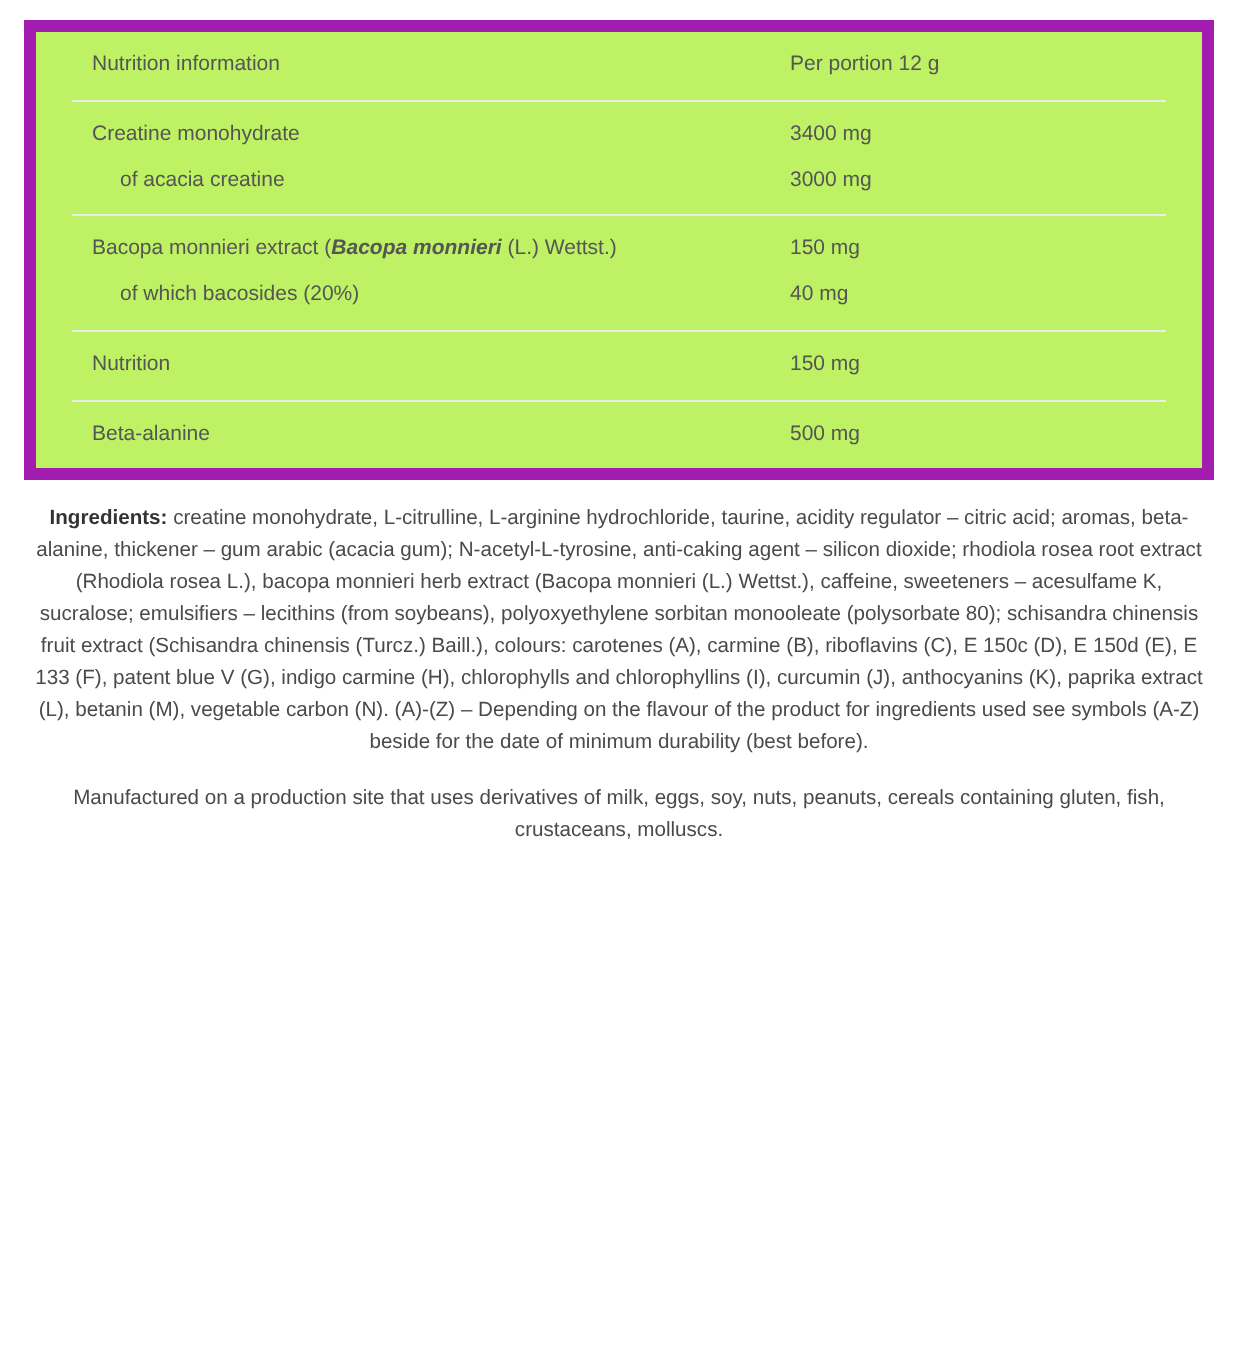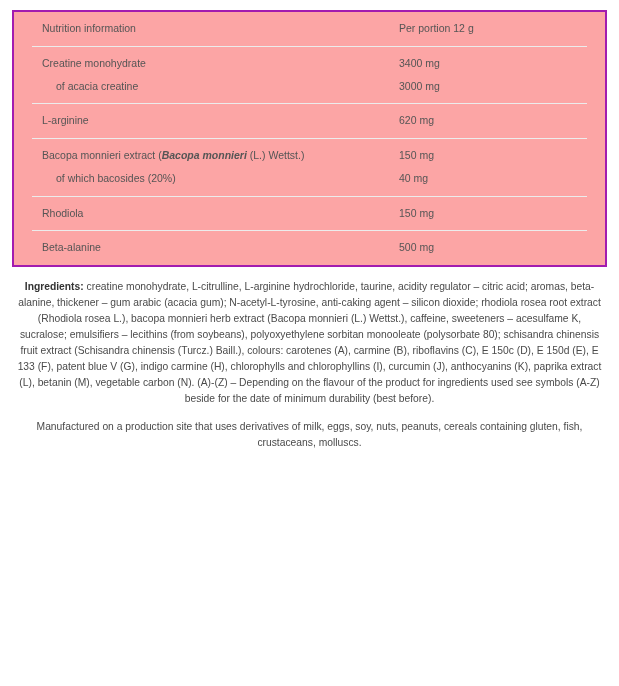--- a/index.html
+++ b/index.html
@@ -8,22 +8,22 @@
     padding: 0;
     width: 619px;
     background: #ffffff;
     font-family: "Liberation Sans", sans-serif;
     color: #4a4a4a;
   }
   body {
     padding: 10px 12px 14px 12px;
   }
   .panel {
-    border: 2px solid #a21caf;
-    background: #fca5a5;
+    border: 6px solid #a21caf;
+    background: #bef264;
     padding: 0 18px;
   }
   table.nutrition {
     width: 100%;
     border-collapse: collapse;
     font-size: 10.5px;
   }
   table.nutrition tr {
     border-bottom: 1px solid #ececec;
   }
@@ -89,40 +89,36 @@
           <span>Creatine monohydrate</span>
           <span class="sub">of acacia creatine</span>
         </td>
         <td class="value">
           <span>3400 mg</span>
           <span class="sub-val">3000 mg</span>
         </td>
       </tr>
 
 
-      <tr class="tall-row">
-        <td>L-arginine</td>
-        <td class="value">620 mg</td>
-      </tr>
 
 
 
       <tr>
         <td>
           <span>Bacopa monnieri extract (</span><span class="latin">Bacopa monnieri</span><span> (L.) Wettst.)</span>
           <span class="sub">of which bacosides (20%)</span>
         </td>
         <td class="value">
           <span>150 mg</span>
           <span class="sub-val">40 mg</span>
         </td>
       </tr>
 
       <tr class="tall-row">
-        <td>Rhodiola</td>
+        <td>Nutrition</td>
         <td class="value">150 mg</td>
       </tr>
 
 
 
       <tr class="tall-row">
         <td>Beta-alanine</td>
         <td class="value">500 mg</td>
       </tr>
     </tbody>

